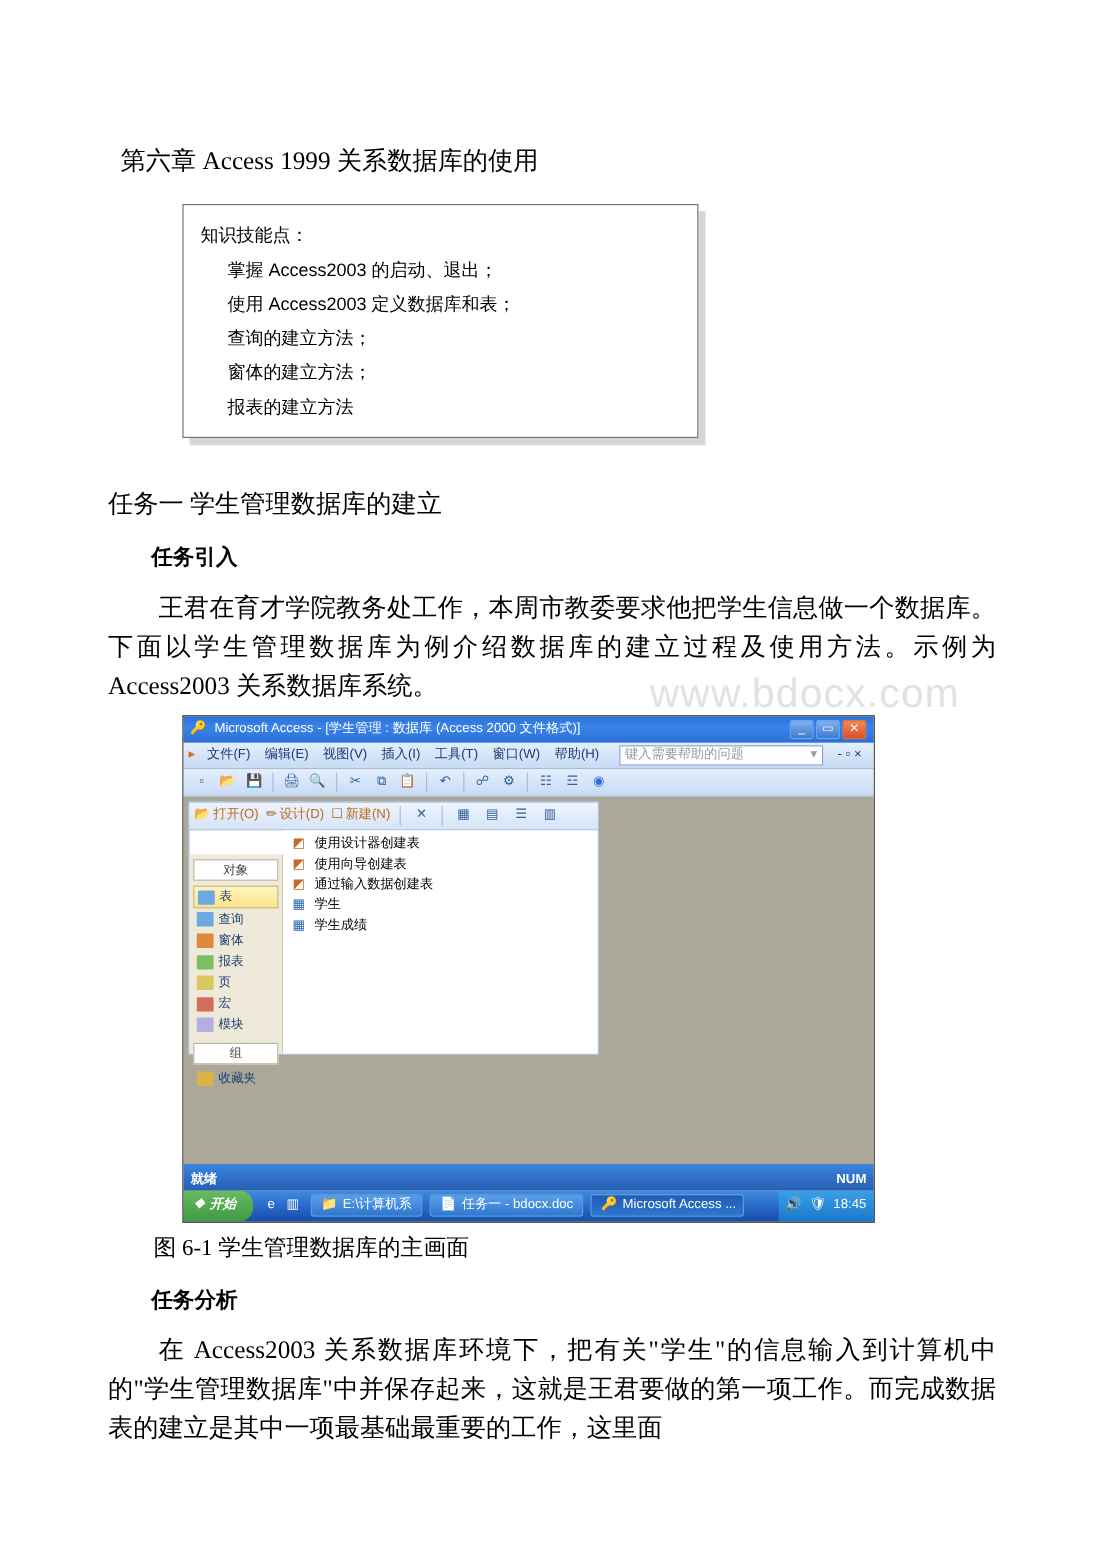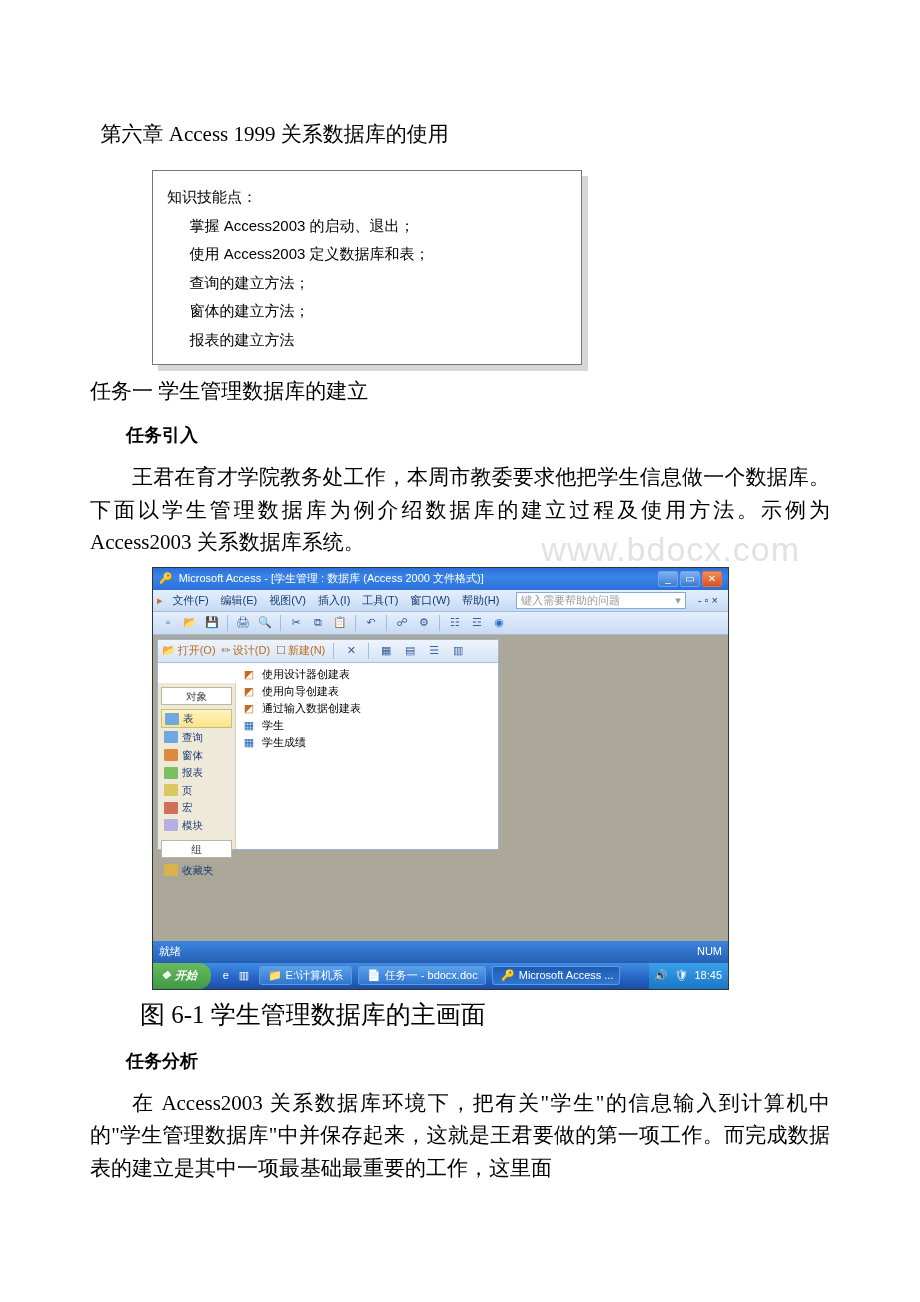--- a/index.html
+++ b/index.html
@@ -20,21 +20,21 @@
   }
   .chapter {
     font-size: 21px;
     margin: 0 0 22px 0;
     text-indent: 0.5em;
   }
   .skill-box-wrap {
     position: relative;
     width: 430px;
     margin-left: 62px;
-    margin-bottom: 12px;
+    margin-bottom: 41px;
   }
   .skill-box-shadow {
     position: absolute;
     top: 6px;
     left: 6px;
     width: 100%;
     height: 100%;
     background: #d6d6d6;
   }
   .skill-box {
@@ -148,21 +148,21 @@
     background: #aca899;
     padding: 4px 4px 46px 4px;
     height: 328px;
     box-sizing: border-box;
     position: relative;
   }
   .statusbar {
     position:absolute; left:0; right:0; bottom:0;
     height:18px; background: linear-gradient(#3a85df,#265fb4);
     padding: 2px 6px; color:#fff;
-    display:flex; justify-content:space-between; align-items:center;
+    display:flex; justify-content:space-between; align-items:flex-end;font-weight:bold;
   }
   .dbwin {
     width: 340px;
     background: #fff;
     border: 1px solid #98b7dd;
   }
   .dbtoolbar {
     background: linear-gradient(#eef4fd,#d6e4f7);
     border-bottom: 1px solid #a9c0de;
     padding: 2px 4px;
@@ -235,21 +235,21 @@
     border-radius:3px; padding:2px 8px; color:#fff;
     max-width: 110px; white-space:nowrap; overflow:hidden;
   }
   .tbtn.active { background: linear-gradient(#1f5bb3,#2f76cf); }
   .tray {
     margin-left:auto;
     background: linear-gradient(#3aa0e8,#1a77c8);
     height:100%; display:flex; align-items:center; padding:0 6px; gap:6px; color:#fff;
   }
   .caption {
-    font-size: 25px;
+    font-size: 19px;
     margin: 6px 0 18px 0;
     text-indent: 2em;
   }
 </style>
 </head>
 <body>
 
 <div class="page">
 
 

